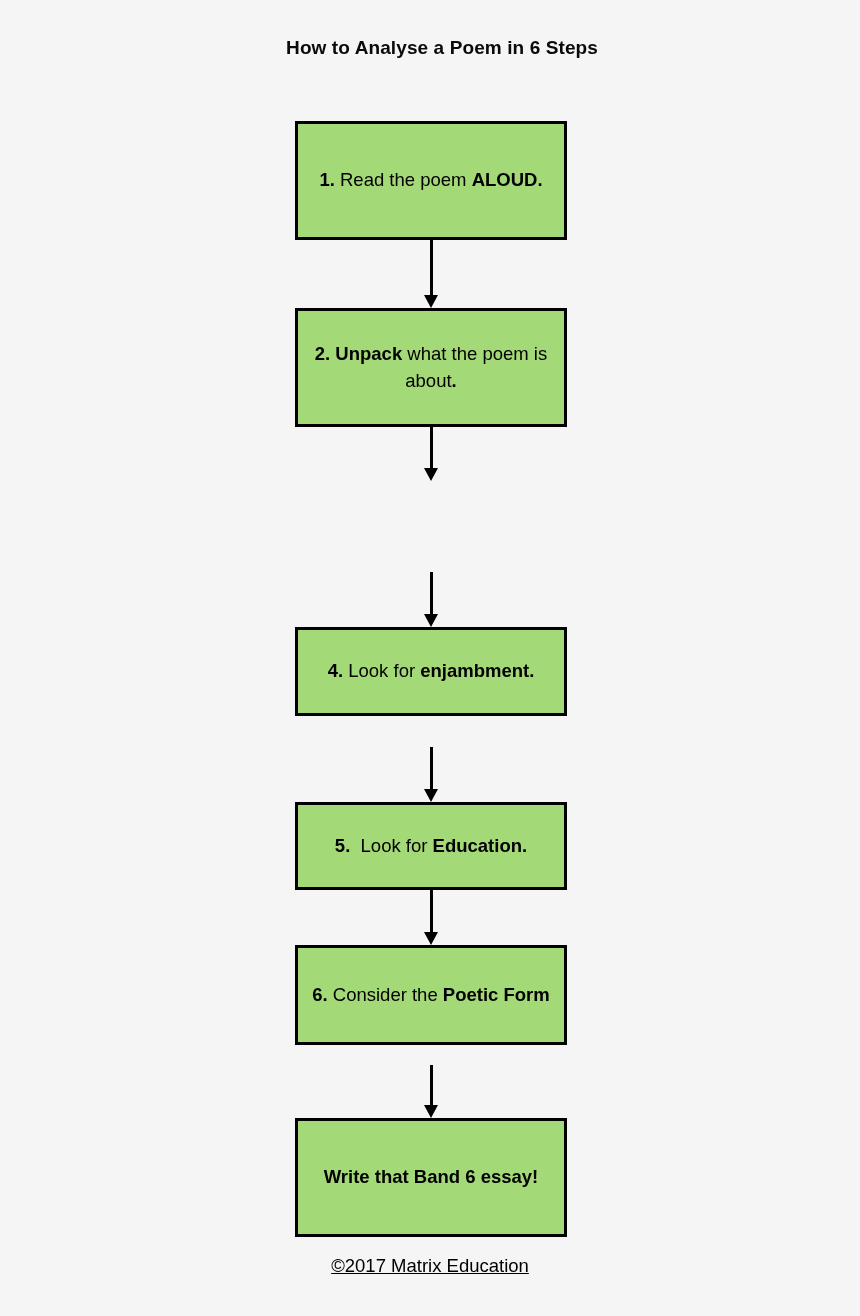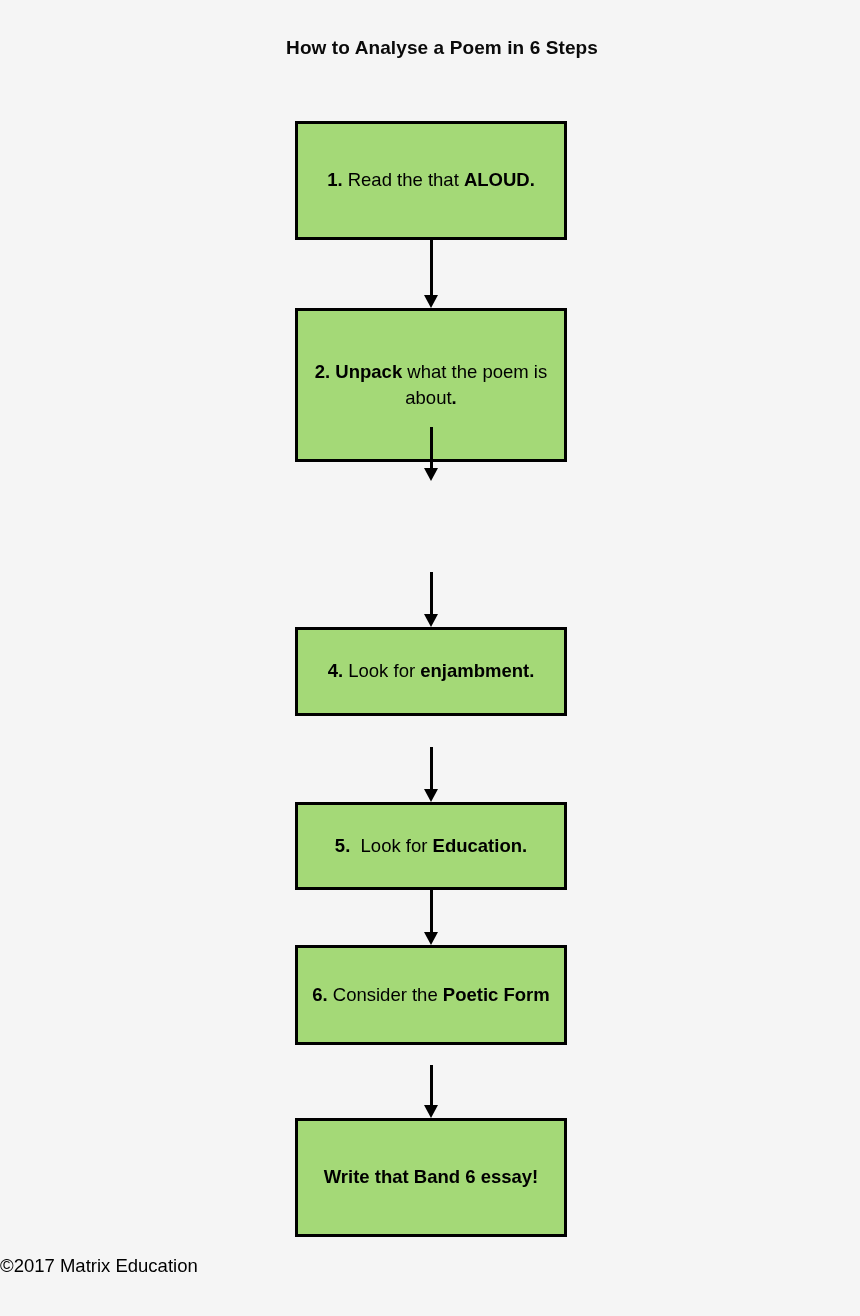--- a/index.html
+++ b/index.html
@@ -54,21 +54,21 @@
     line-height: 1.42;
     color: #000000;
   }
 
   .flow-box .box-text b {
     font-weight: bold;
   }
 
   
   .box-1 { top: 121px;  height: 119px; }
-  .box-2 { top: 308px;  height: 154px; }
+  .box-2 { top: 308px;  height: 119px; }
   .box-3 { top: 481px;  height: 91px;  }
   .box-4 { top: 627px;  height: 89px; }
   .box-5 { top: 802px;  height: 88px;  }
   .box-6 { top: 945px;  height: 100px; }
   .box-7 { top: 1118px; height: 119px; }
 
   
   .connector {
     position: absolute;
     left: 424px;
@@ -113,34 +113,35 @@
 
   .conn-6 { top: 1065px; height: 53px; }
   .conn-6 .shaft { height: 40px; }
   .conn-6 .head  { top: 40px; }
 
   .footer-credit {
     position: absolute;
     left: 0;
     top: 1255px;
     width: 860px;
-    text-align: left;
+    text-align: center;
     font-size: 18.5px;
     color: #000000;
+    text-decoration: underline;
   }
 </style>
 </head>
 <body>
 
 <div id="flowchart">
 
   <div class="page-title">How to Analyse a Poem in 6 Steps</div>
 
   <div class="flow-box box-1">
-    <div class="box-text"><b>1.</b><span> Read the that </span><b>ALOUD.</b></div>
+    <div class="box-text"><b>1.</b><span> Read the poem </span><b>ALOUD.</b></div>
   </div>
 
   <div class="connector conn-1">
     <div class="shaft"></div>
     <div class="head"></div>
   </div>
 
   <div class="flow-box box-2">
     <div class="box-text"><b>2. Unpack</b><span> what the poem is about</span><b>.</b></div>
   </div>

